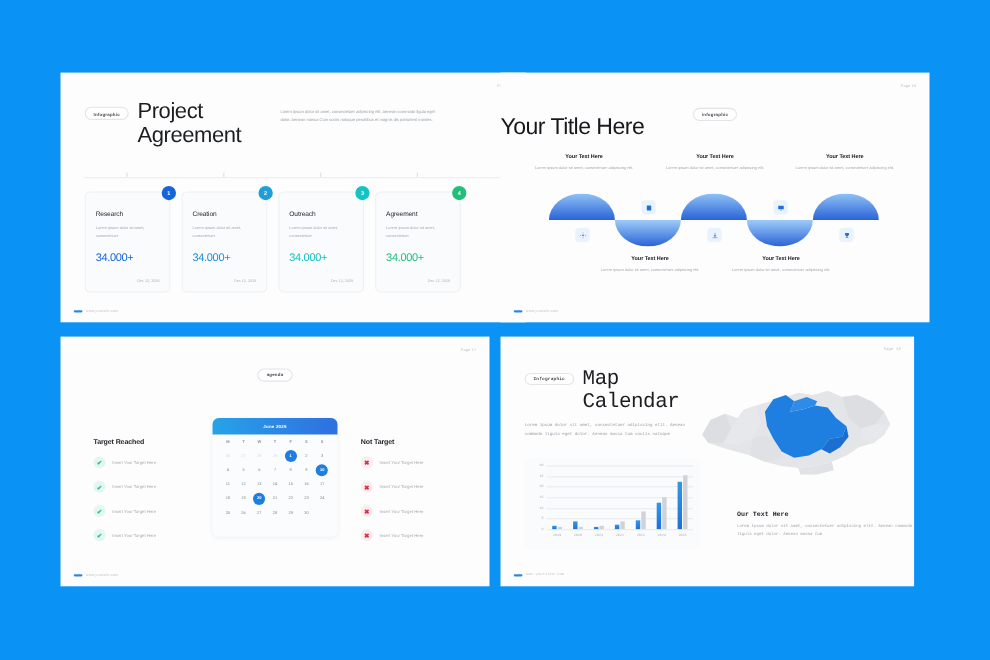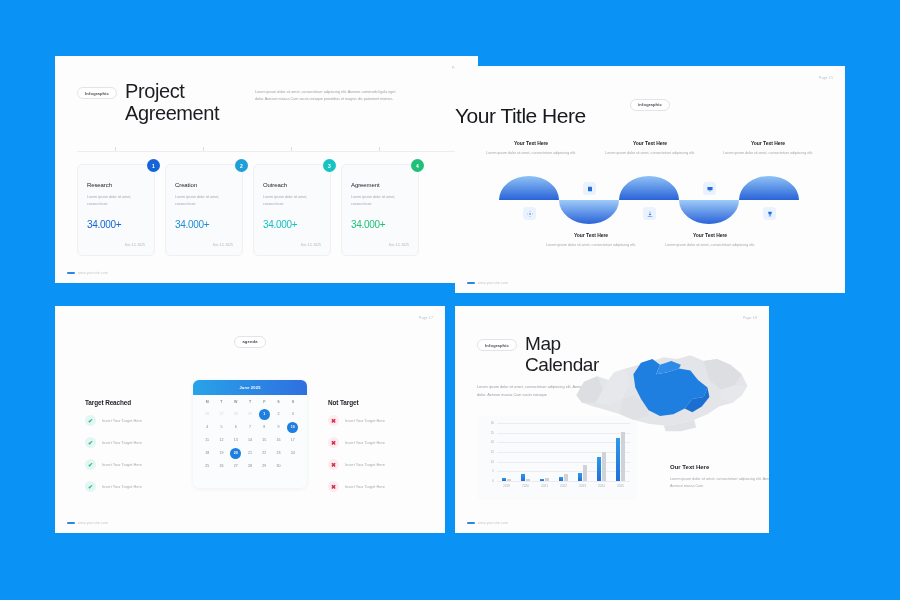--- a/index.html
+++ b/index.html
@@ -12,24 +12,24 @@
   .stage {
     position: relative;
     width: 900px; height: 600px;
     background: #0b92f5;
   }
   .slide {
     position: absolute;
     background: #fdfdfd;
     overflow: hidden;
   }
-  .slide-tl { left: 55px;  top: 56px;  width: 423px; height: 227px; }
+  .slide-tl { left: 55px;  top: 66px;  width: 423px; height: 227px; }
   .slide-tr { left: 455px; top: 66px;  width: 390px; height: 227px; }
   .slide-bl { left: 55px;  top: 306px; width: 390px; height: 227px; }
-  .slide-br { left: 455px; top: 306px; width: 314px; height: 227px; }
+  .slide-br { left: 455px; top: 306px; width: 376px; height: 227px; font-family: Liberation Mono, monospace; }
 
   .page-num {
     position: absolute; right: 12px; top: 10px;
     font-size: 3.4px; color: #b9bcc2; letter-spacing: .2px;
   }
   .footer {
     position: absolute; left: 12px; bottom: 8px;
     display: flex; align-items: center; gap: 3px;
   }
   .footer-dash { width: 8px; height: 2px; background: #2f86e0; border-radius: 1px; }

